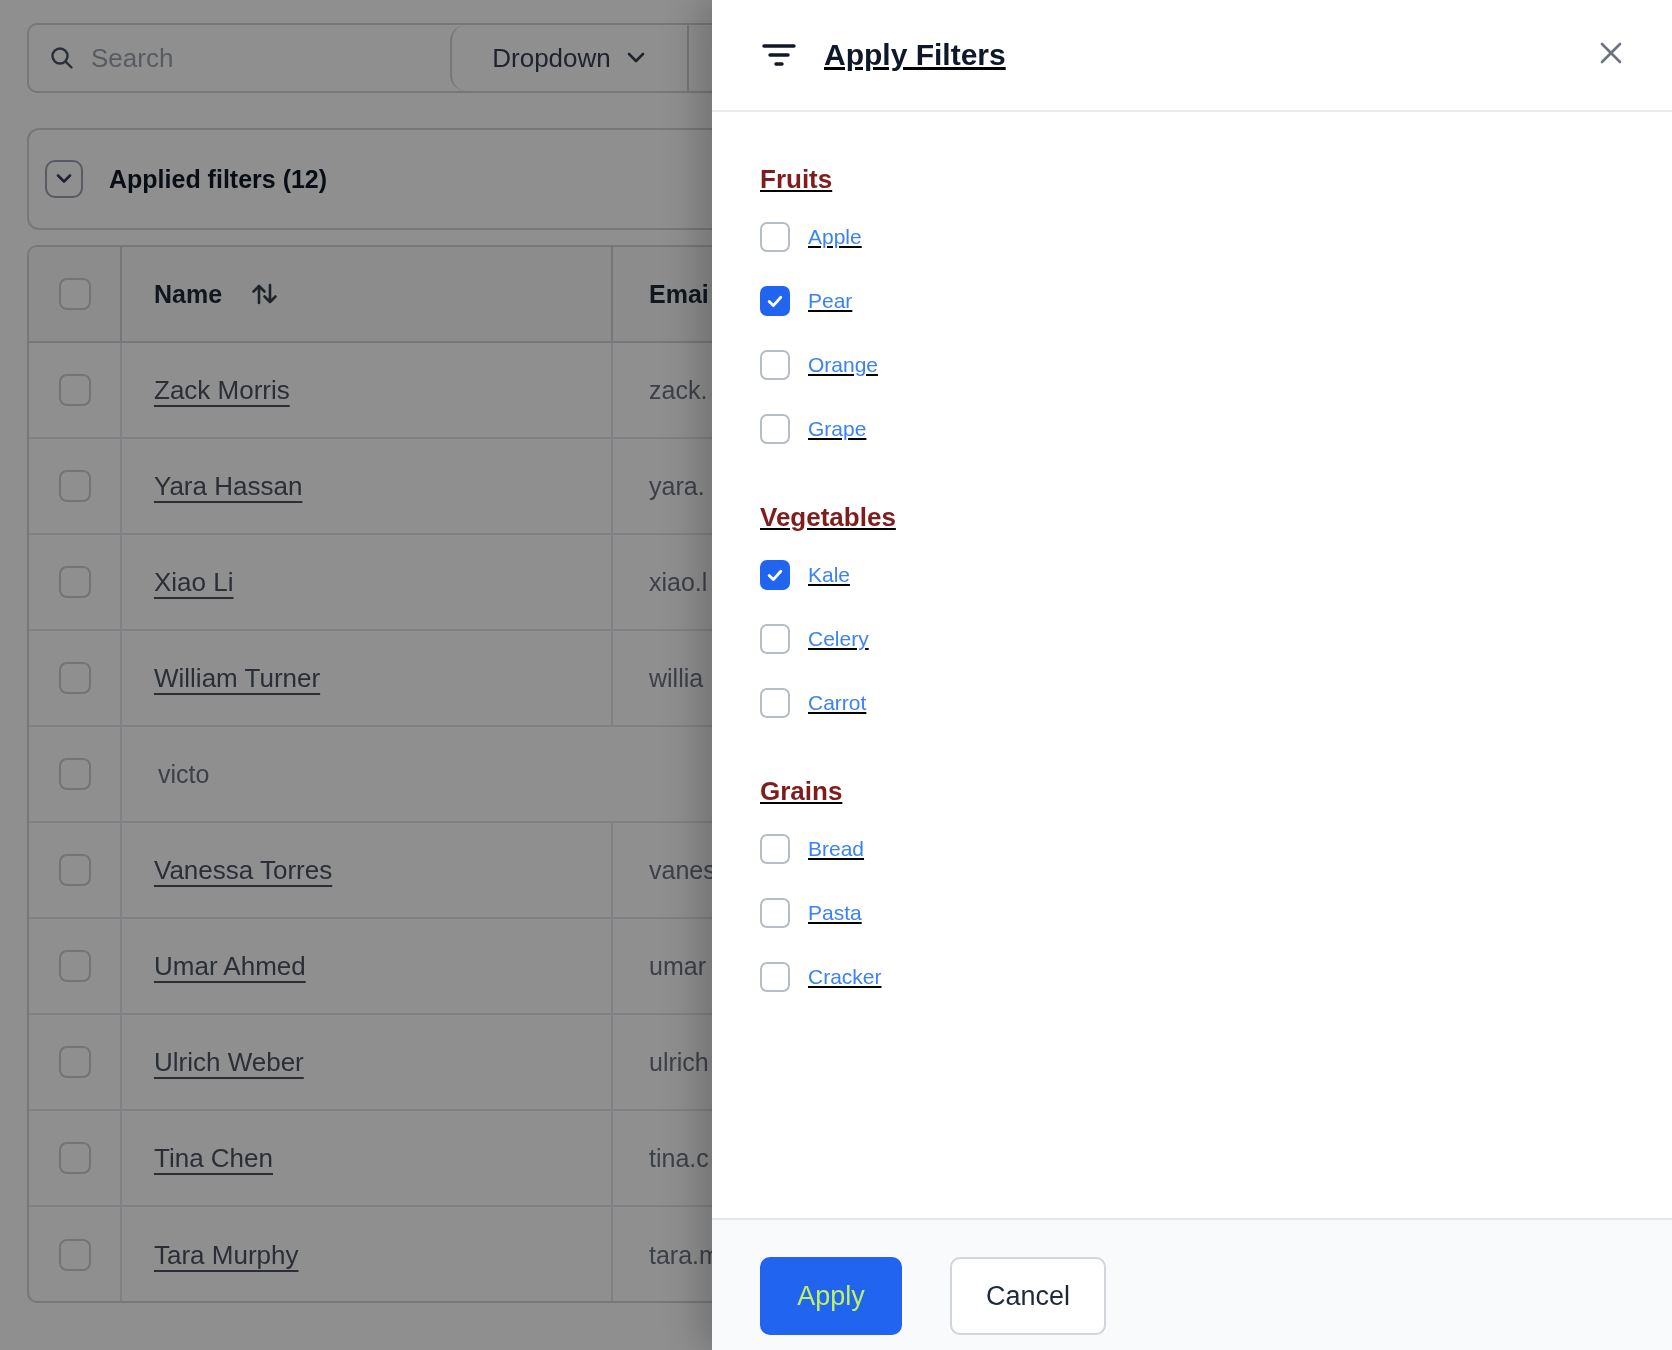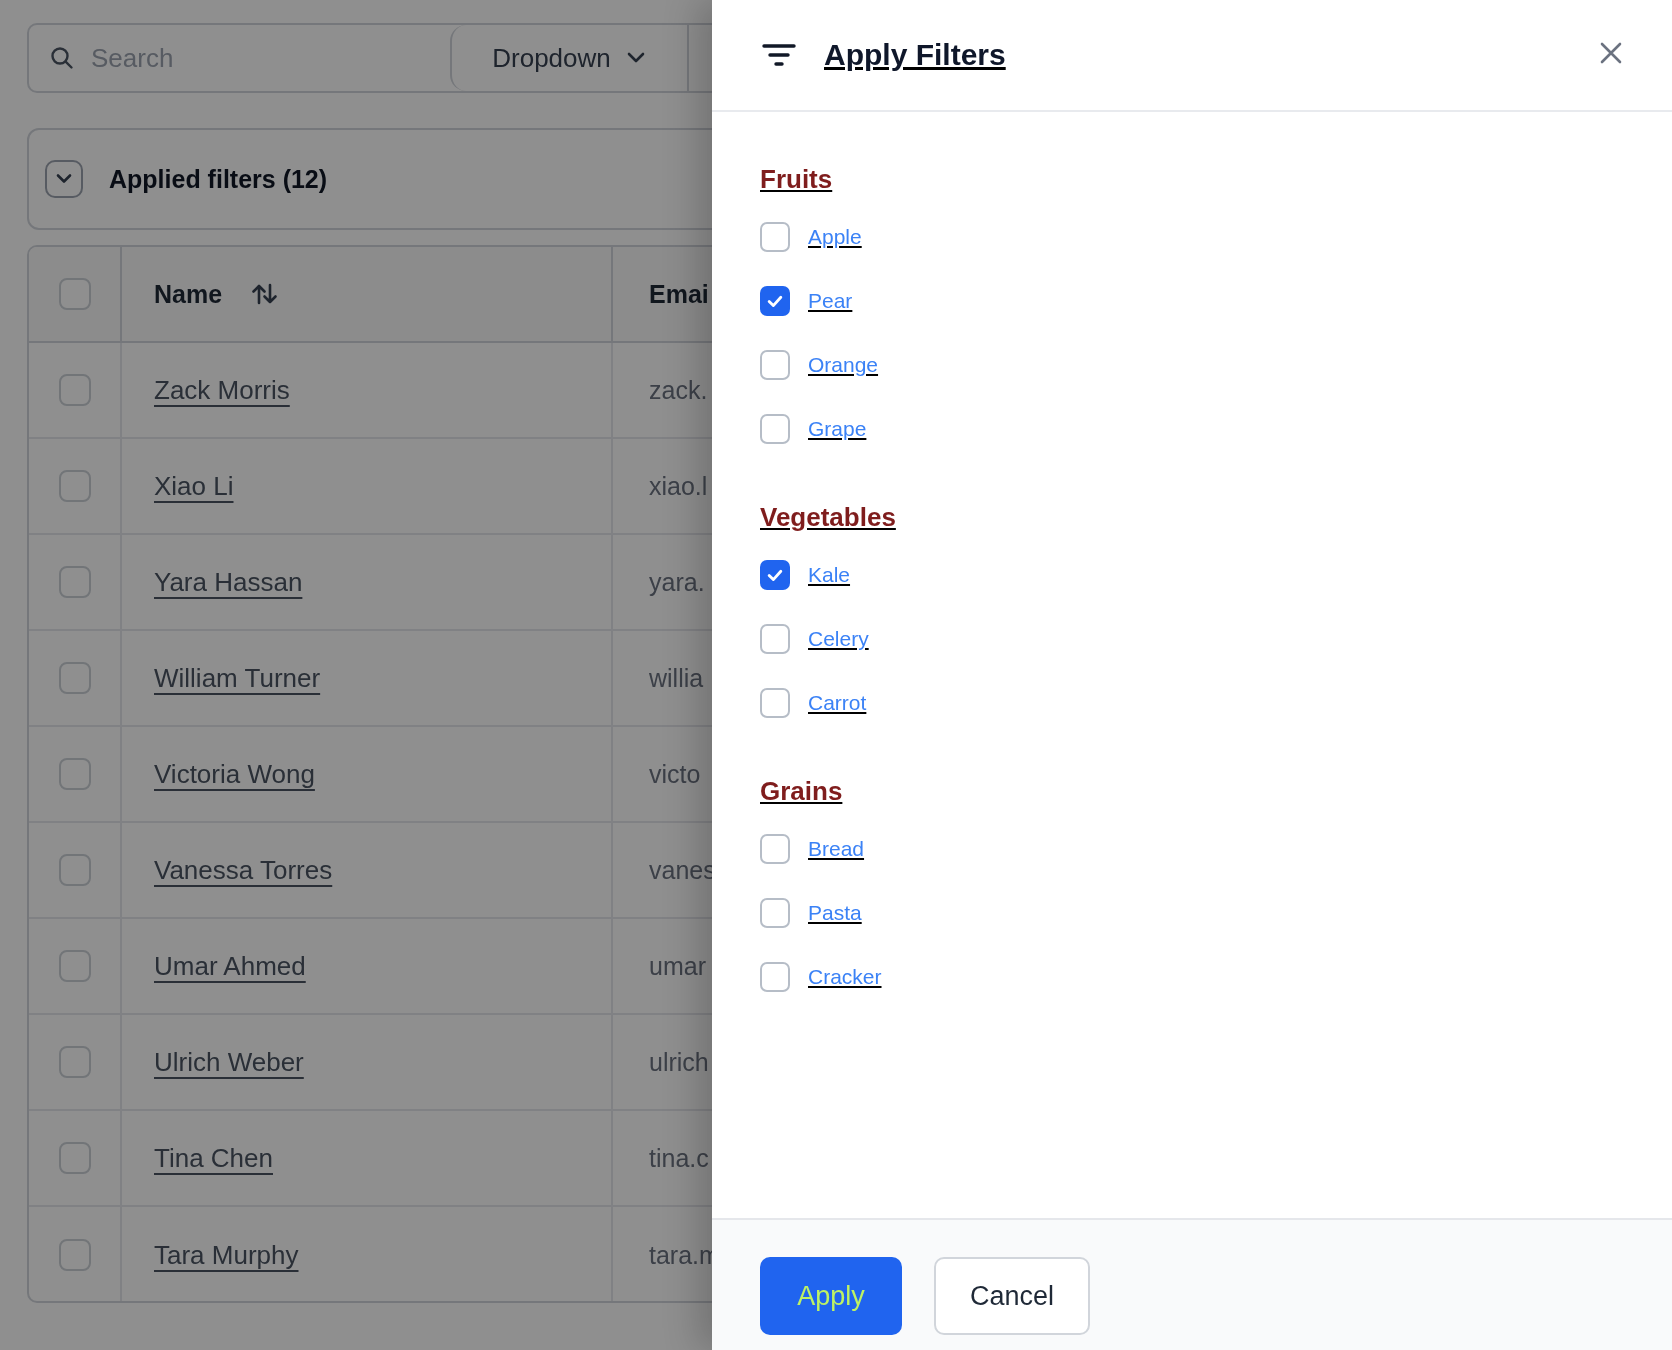--- a/index.html
+++ b/index.html
@@ -62,21 +62,21 @@
   .checkbox.checked { border:none; background:var(--accent,#2064ef); }
   .checkbox.checked svg { display:block; }
   .checkbox svg { display:none; }
   .option-label { margin-left:18px; font-size:21px; color:#3b82f6; }
 
   .panel-footer { position:absolute; left:0; bottom:0; width:960px; height:132px; background:#f9fafb;
     border-top:2px solid #e5e7eb; display:flex; align-items:flex-start; padding:37px 0 0 48px; }
   .btn { display:flex; align-items:center; justify-content:center; height:78px; border-radius:10px;
     font-size:27px; font-family:"Liberation Sans", sans-serif; cursor:pointer; }
   .btn-apply { width:142px; background:var(--accent,#2064ef); color:#bef264; border:none; }
-  .btn-cancel { width:156px; margin-left:32px; background:#fff; color:#1f2937; border:2px solid #d1d5db; }
+  .btn-cancel { width:156px; margin-left:48px; background:#fff; color:#1f2937; border:2px solid #d1d5db; }
 </style>
 </head>
 <body>
 
 <div class="stage">
 
   <div class="left-page">
 
     <div class="search-group">
       <div class="sg-cell sg-search">
@@ -129,51 +129,48 @@
       <span class="name-link">Zack Morris</span>
     </div>
     <div class="cell email-cell">zack.</div>
   </div>
 
   <div class="trow">
     <div class="cell cb-cell">
       <div class="table-checkbox"></div>
     </div>
     <div class="cell name-cell">
+      <span class="name-link">Yara Hassan</span>
+    </div>
+    <div class="cell email-cell">yara.</div>
+  </div>
+
+  <div class="trow">
+    <div class="cell cb-cell">
+      <div class="table-checkbox"></div>
+    </div>
+    <div class="cell name-cell">
       <span class="name-link">Xiao Li</span>
     </div>
     <div class="cell email-cell">xiao.l</div>
   </div>
 
   <div class="trow">
     <div class="cell cb-cell">
       <div class="table-checkbox"></div>
     </div>
     <div class="cell name-cell">
-      <span class="name-link">Yara Hassan</span>
-    </div>
-    <div class="cell email-cell">yara.</div>
-  </div>
-
-  <div class="trow">
-    <div class="cell cb-cell">
-      <div class="table-checkbox"></div>
-    </div>
-    <div class="cell name-cell">
       <span class="name-link">William Turner</span>
     </div>
     <div class="cell email-cell">willia</div>
   </div>
 
   <div class="trow">
     <div class="cell cb-cell">
       <div class="table-checkbox"></div>
-    </div>
-    <div class="cell name-cell">
-      <span class="name-link">Victoria Wong</span>
     </div>
     <div class="cell email-cell">victo</div>
   </div>
 
   <div class="trow">
     <div class="cell cb-cell">
       <div class="table-checkbox"></div>
     </div>
     <div class="cell name-cell">
       <span class="name-link">Vanessa Torres</span>

